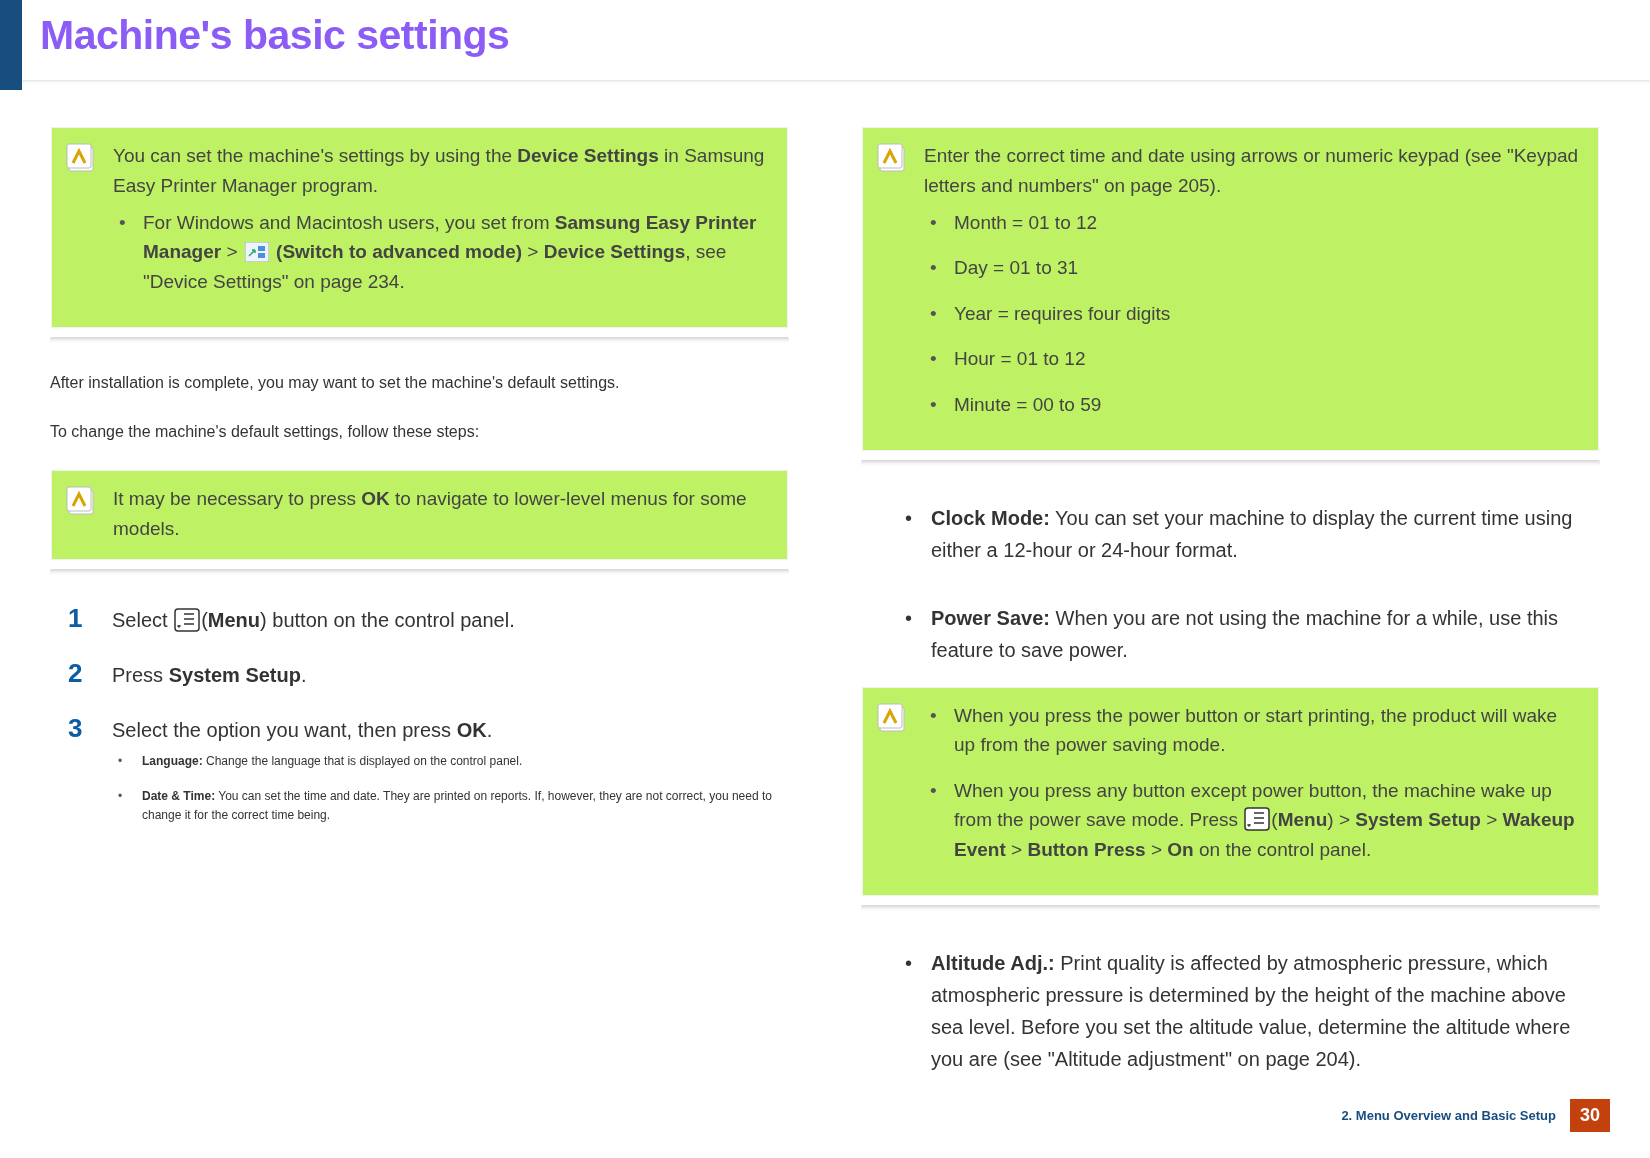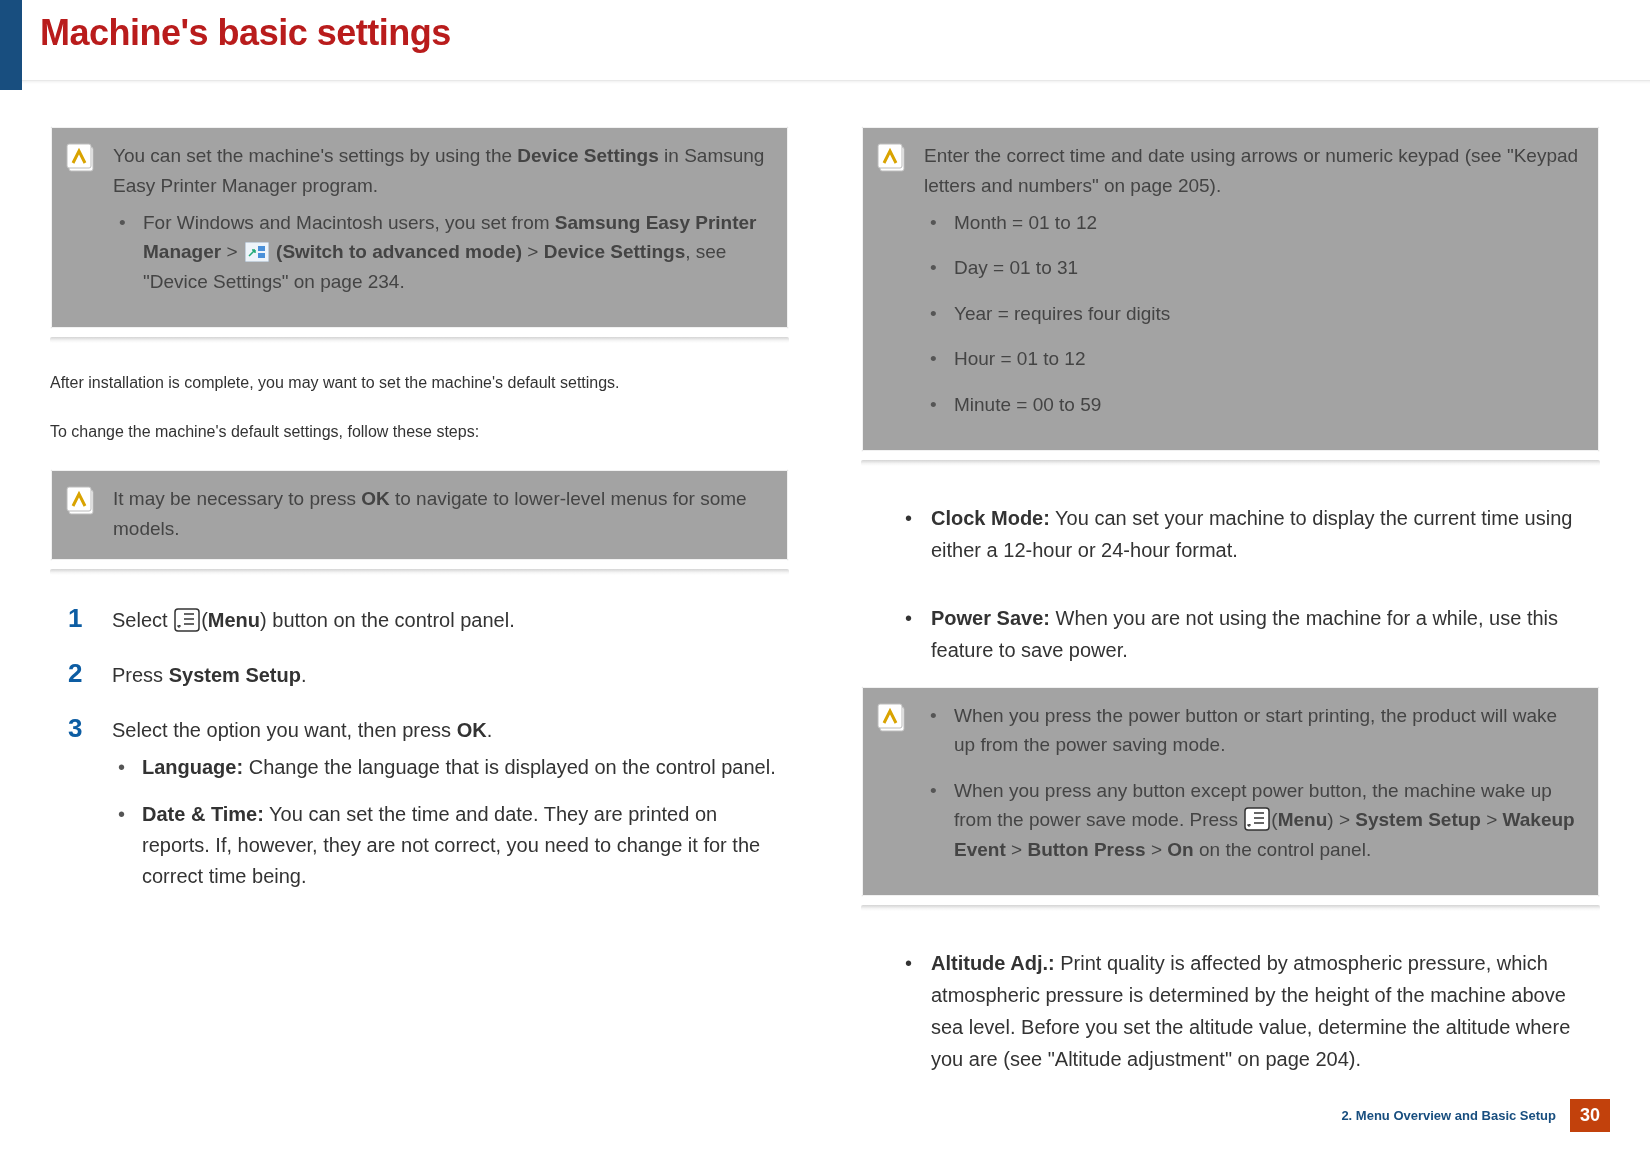--- a/index.html
+++ b/index.html
@@ -14,23 +14,23 @@
   .header-bar {
     display: flex;
     align-items: stretch;
     height: 90px;
   }
   .header-tab {
     width: 22px;
     background: #184e7f;
   }
   .header-title {
-    font-size: 36px;
+    font-size: 41px;
     font-weight: 700;
-    color: #b91c1c;
+    color: #8b5cf6;
     padding: 12px 0 0 18px;
     flex: 1;
     letter-spacing: -0.5px;
   }
   .header-underline {
     margin-top: -10px;
     height: 4px;
     background: linear-gradient(to bottom, rgba(0,0,0,0.05), rgba(0,0,0,0));
     border-top: 1px solid #e8e8e8;
     margin-left: 0;
@@ -38,21 +38,21 @@
   .content {
     display: flex;
     padding: 42px 50px 0 50px;
     gap: 72px;
   }
   .col {
     flex: 1;
     min-width: 0;
   }
   .note-box {
-    background: #a3a3a3;
+    background: #bef264;
     border: 1px solid #fff;
     border-radius: 2px;
     padding: 14px 20px 16px 62px;
     margin-bottom: 8px;
     position: relative;
     font-size: 19px;
     line-height: 1.6;
     color: #444;
     box-shadow: inset 0 0 0 1px #f1f1f1;
   }
@@ -95,21 +95,21 @@
     padding-top: 2px;
   }
   ul.sub {
     list-style: none;
     padding-left: 0;
     margin-top: 6px;
   }
   ul.sub > li {
     position: relative;
     padding-left: 30px;
-    font-size: 20px;
+    font-size: 12px;
     line-height: 1.55;
     margin-bottom: 16px;
     color: #333;
   }
   ul.sub > li::before {
     content: "•";
     position: absolute;
     left: 6px;
     top: 0;
     color: #555;

